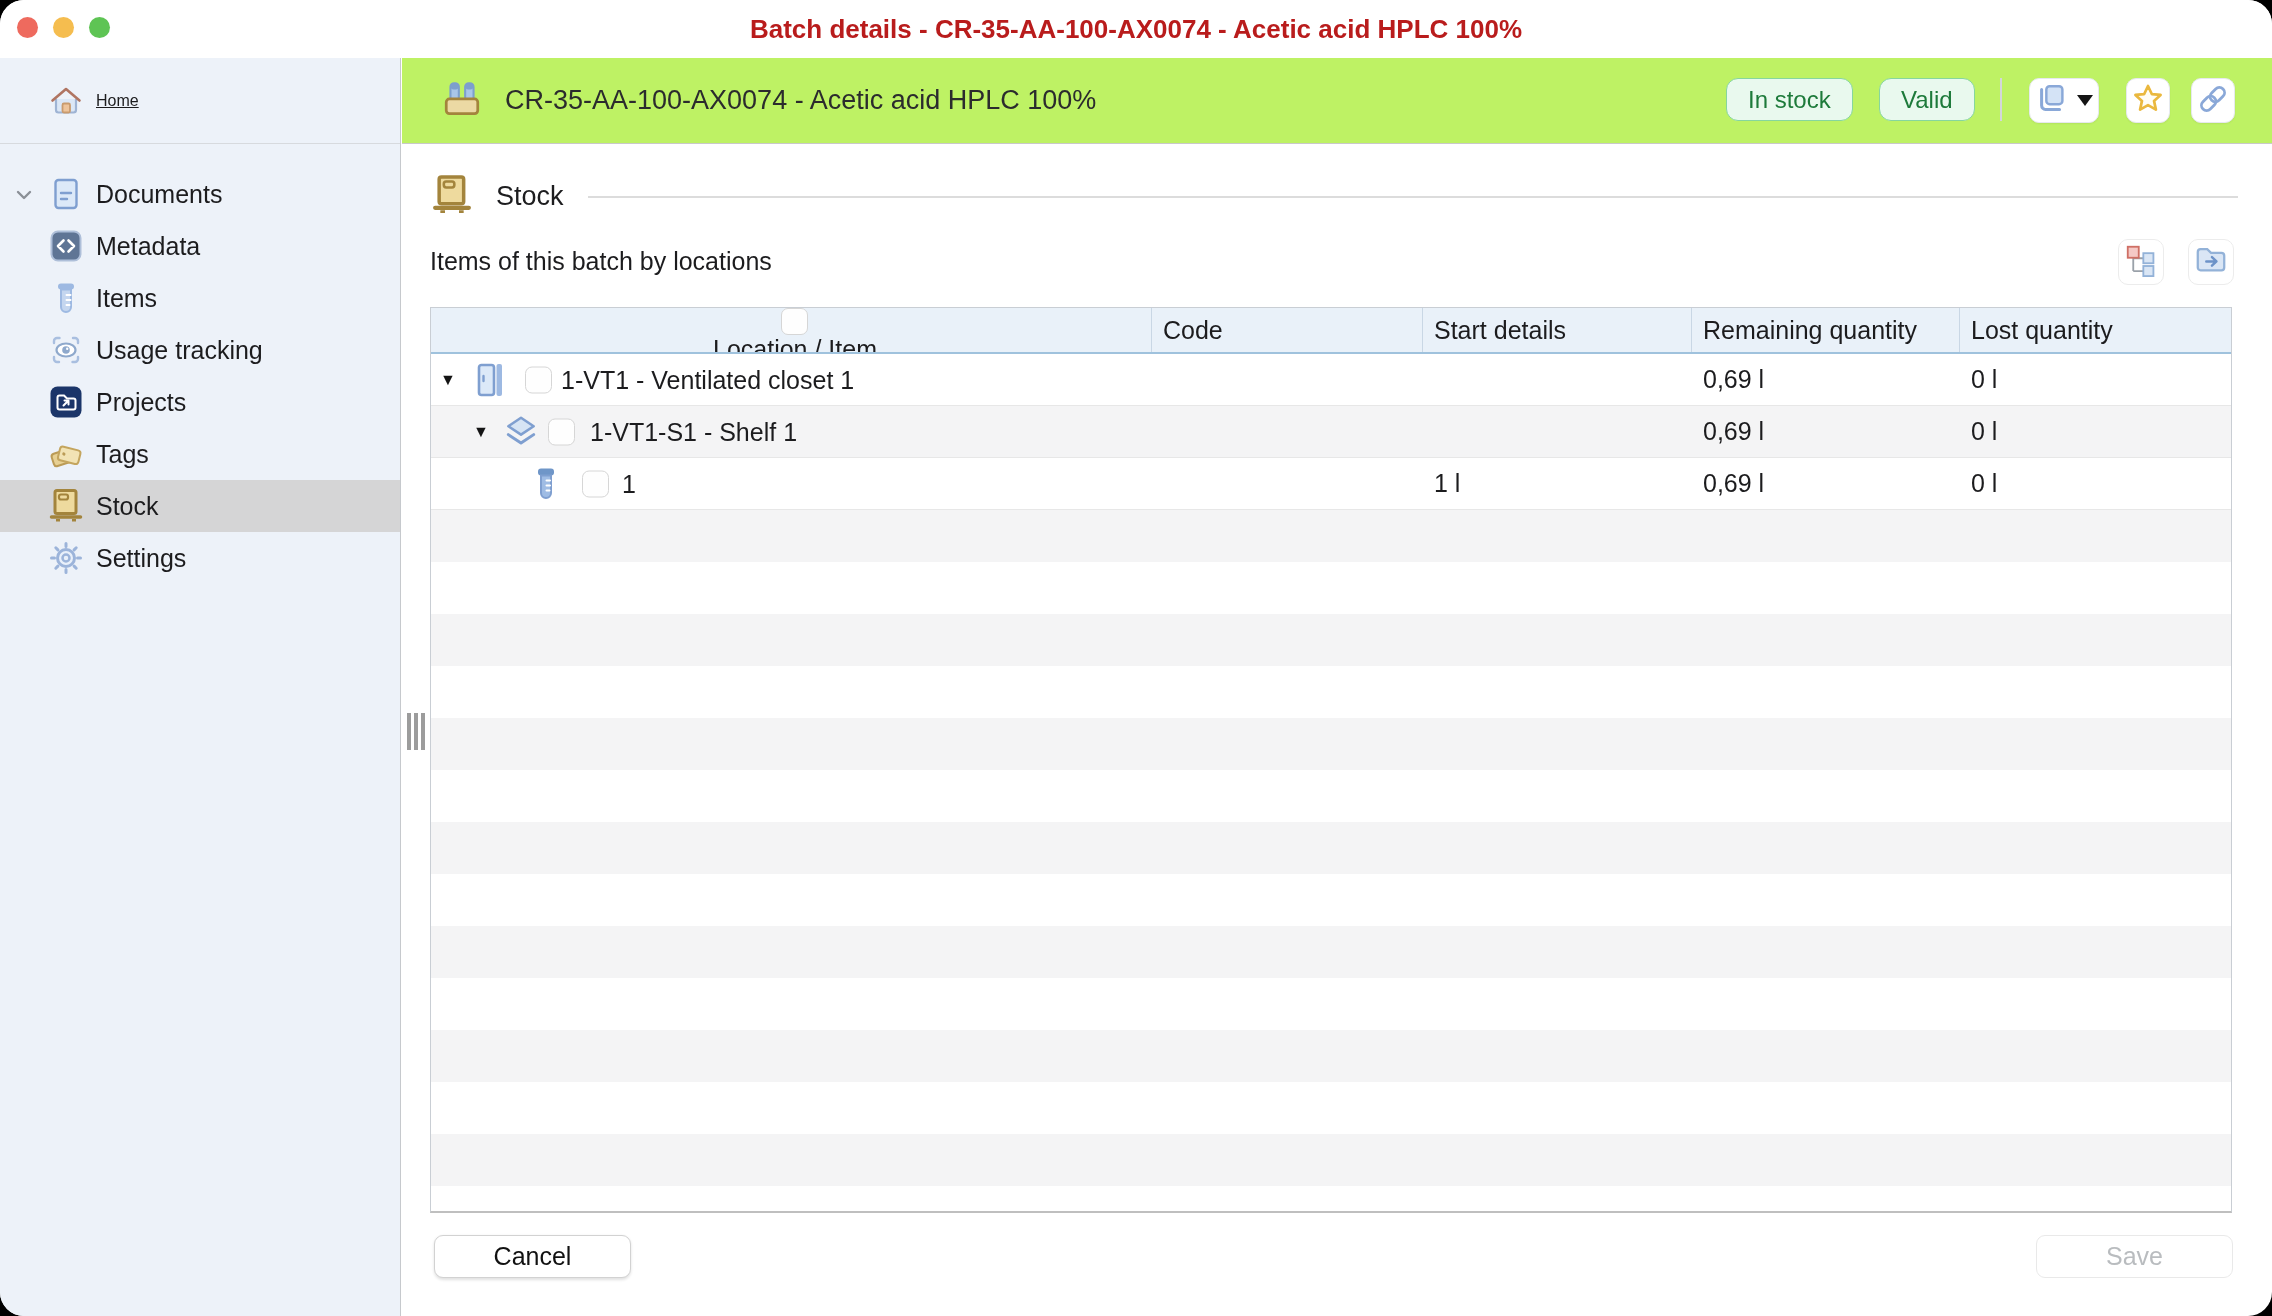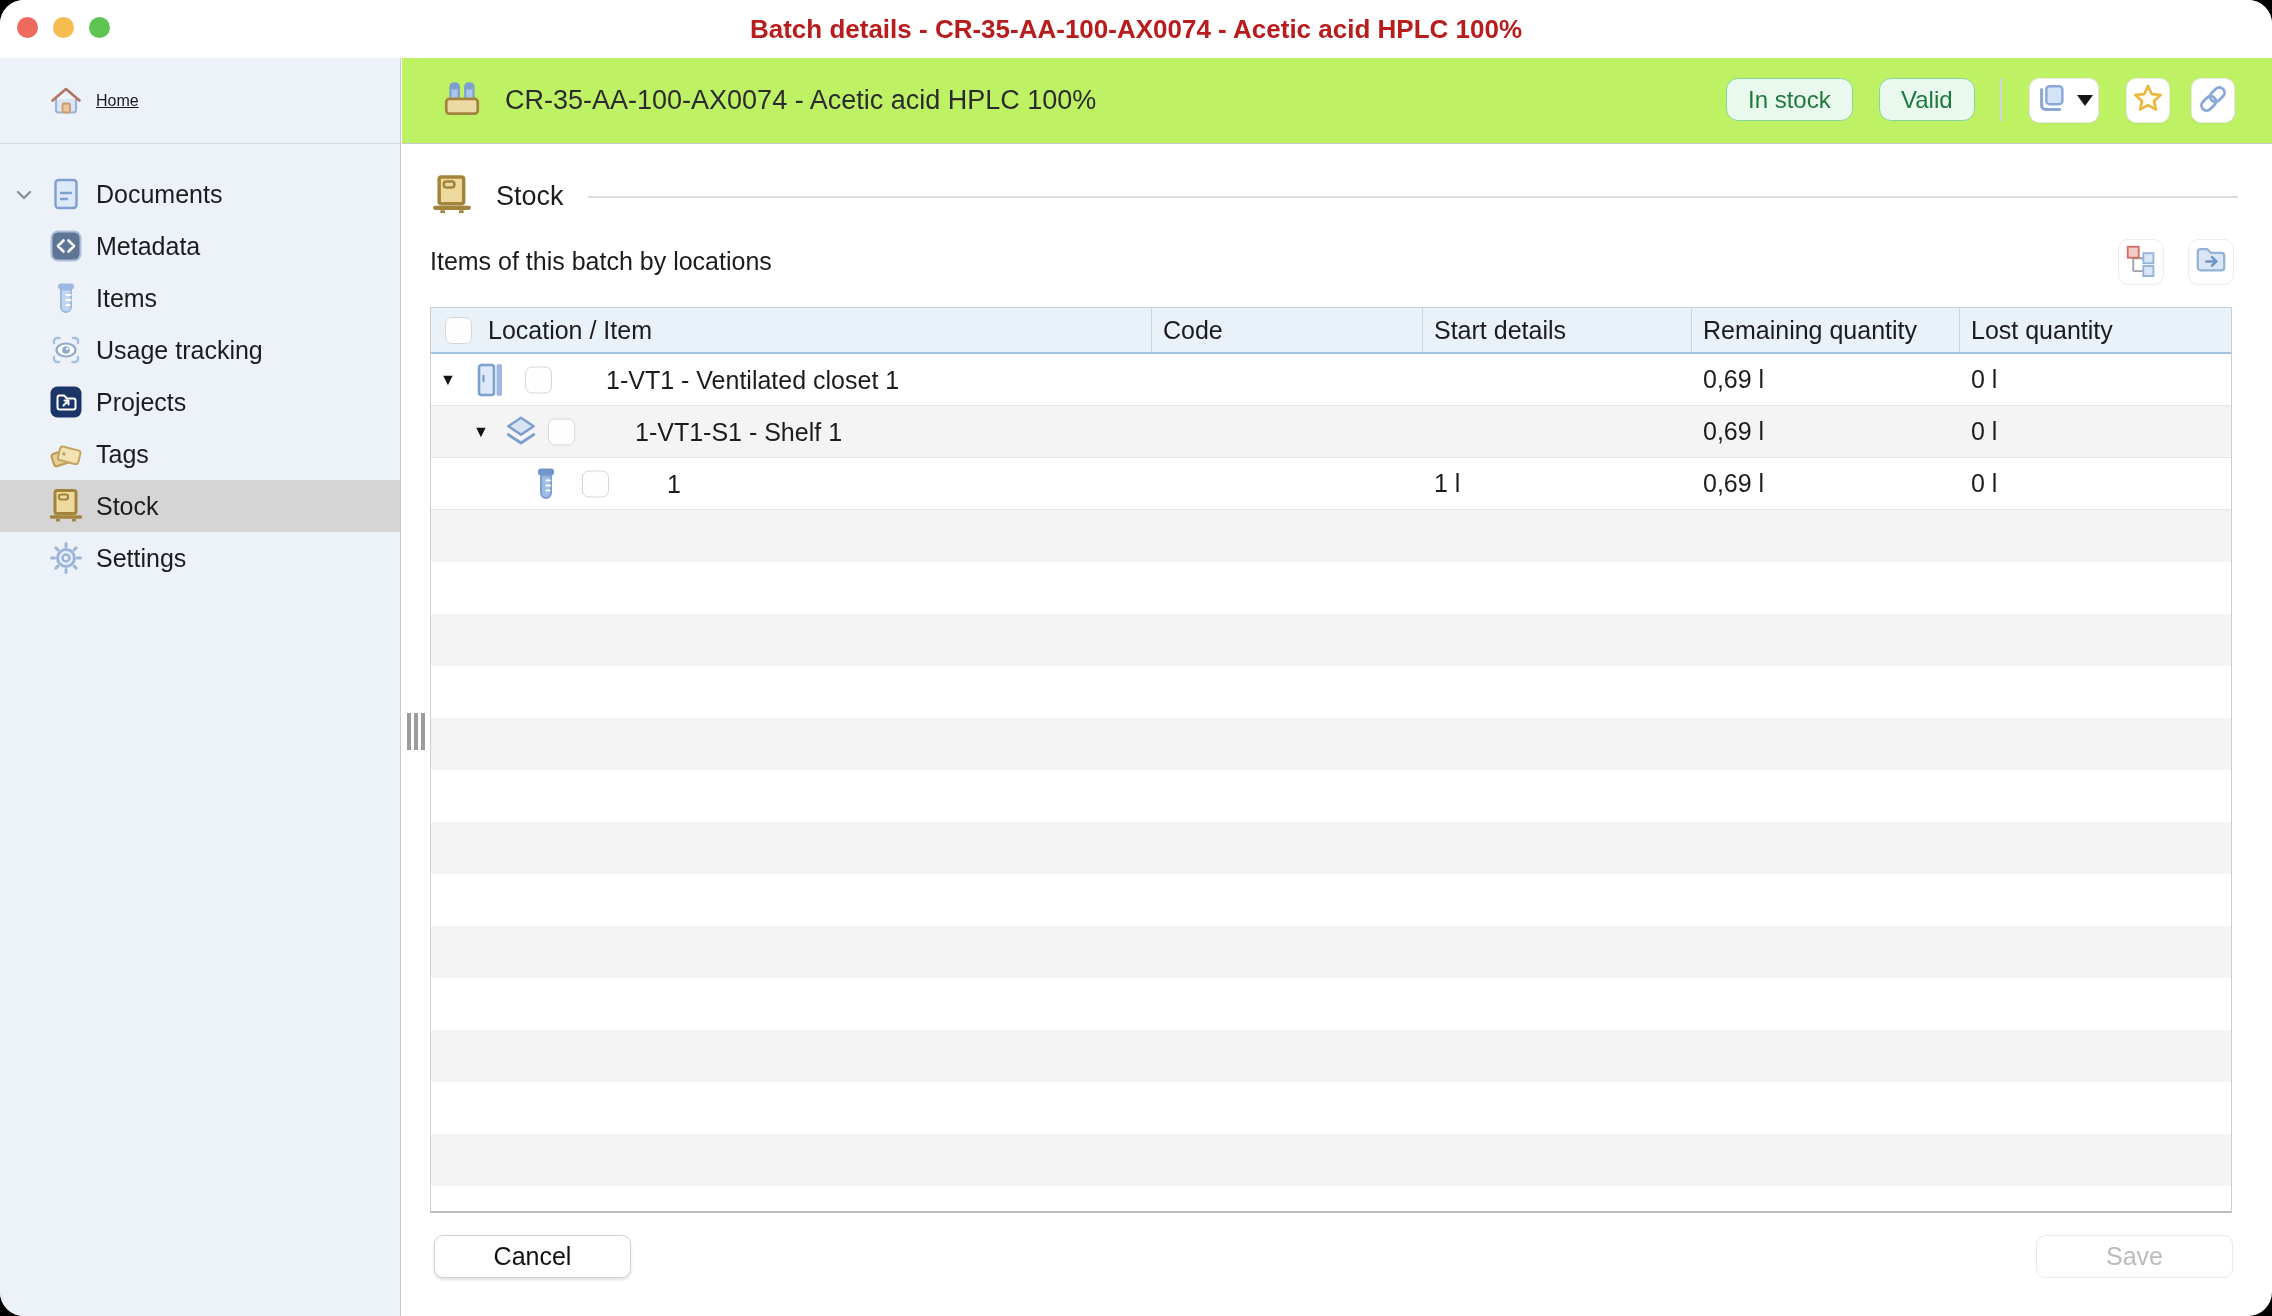--- a/index.html
+++ b/index.html
@@ -40,31 +40,31 @@
   .section-title{position:absolute;left:496px;top:181px;font-size:27px;color:#1d1d1f;}
   .section-divider{position:absolute;left:588px;top:196px;width:1650px;height:2px;background:#dcdcdc;}
   .subtitle{position:absolute;left:430px;top:247px;font-size:25px;}
   .icon-btn{position:absolute;top:239px;width:44px;height:44px;border:1px solid #ececec;border-radius:10px;background:#fff;display:flex;align-items:center;justify-content:center;}
 
   
   .table{position:absolute;left:430px;top:307px;width:1802px;height:906px;border:1.5px solid #c9ced4;border-bottom:2.5px solid #bfbfbf;box-sizing:border-box;background:#fff;overflow:hidden;}
   .thead{display:grid;grid-template-columns:721px 271px 269px 268px 270px;height:46px;background:#e9f1f9;border-bottom:2px solid #9fc2dd;box-sizing:border-box;font-size:25px;}
   .th{display:flex;align-items:center;padding-left:11px;border-right:1.5px solid #c9d7e5;box-sizing:border-box;white-space:nowrap;overflow:hidden;}
   .th:last-child{border-right:none;}
-  .th.first{padding-left:0;}
+  .th.first{padding-left:8px;flex-direction:column;}
   .cb{width:27px;height:27px;background:#fefefe;border:1.5px solid #d6d6d6;border-radius:7px;box-sizing:border-box;flex:none;}
   .th.first .cb{margin-left:14px;margin-right:16px;}
   .trow{position:relative;display:grid;grid-template-columns:721px 271px 269px 268px 270px;height:52px;border-bottom:1px solid #e7e7e7;box-sizing:border-box;font-size:25px;background:#fff;}
   .trow.alt{background:#f4f4f5;}
   .td{display:flex;align-items:center;padding-left:11px;white-space:nowrap;}
   .name-cell{position:relative;padding-left:0;}
   .tri{position:absolute;top:50%;transform:translateY(-50%);font-size:16px;color:#141414;line-height:1;}
   .row-ic{position:absolute;top:50%;transform:translateY(-50%);}
   .name-cell .cb{position:absolute;top:50%;transform:translateY(-50%);}
-  .row-lbl{position:absolute;top:50%;transform:translateY(-50%);margin-left:45px;}
+  .row-lbl{position:absolute;top:50%;transform:translateY(-50%);}
   .l0 .tri{left:9px}.l0 .row-ic{left:40px;width:36px;height:36px}.l0 .cb{left:94px}.l0 .row-lbl{left:130px}
   .l1 .tri{left:42px}.l1 .row-ic{left:71px;width:38px;height:38px}.l1 .cb{left:117px}.l1 .row-lbl{left:159px}
   .l2 .row-ic{left:99px;width:32px;height:36px}.l2 .cb{left:151px}.l2 .row-lbl{left:191px}
   .stripes{height:704px;background:repeating-linear-gradient(to bottom,#f4f4f5 0 52px,#ffffff 52px 104px);}
 
   
   .grip{position:absolute;left:407px;top:713px;display:flex;gap:3px;}
   .grip div{width:4px;height:37px;background:#9c9c9c;}
   .footer-btn{position:absolute;top:1235px;width:197px;height:43px;border-radius:9px;font-size:25px;display:flex;align-items:center;justify-content:center;box-sizing:border-box;cursor:default;}
   .cancel{left:434px;background:#fff;border:1.5px solid #d2d2d2;box-shadow:0 1.5px 3px rgba(0,0,0,.12);color:#111;}

